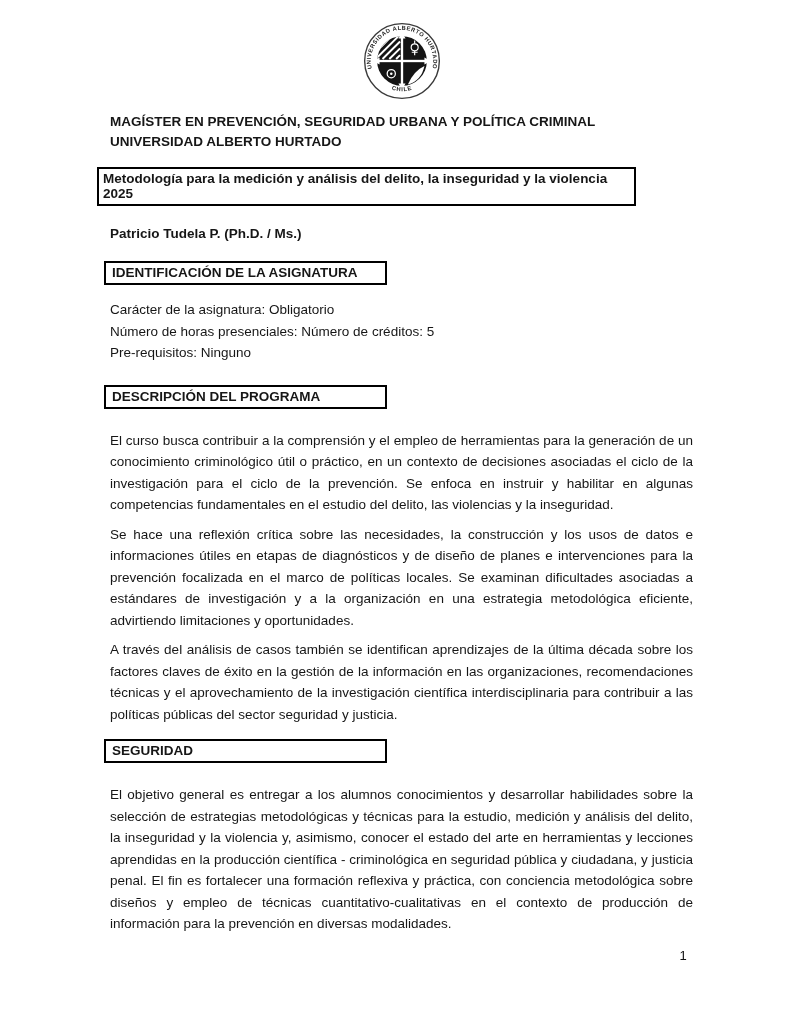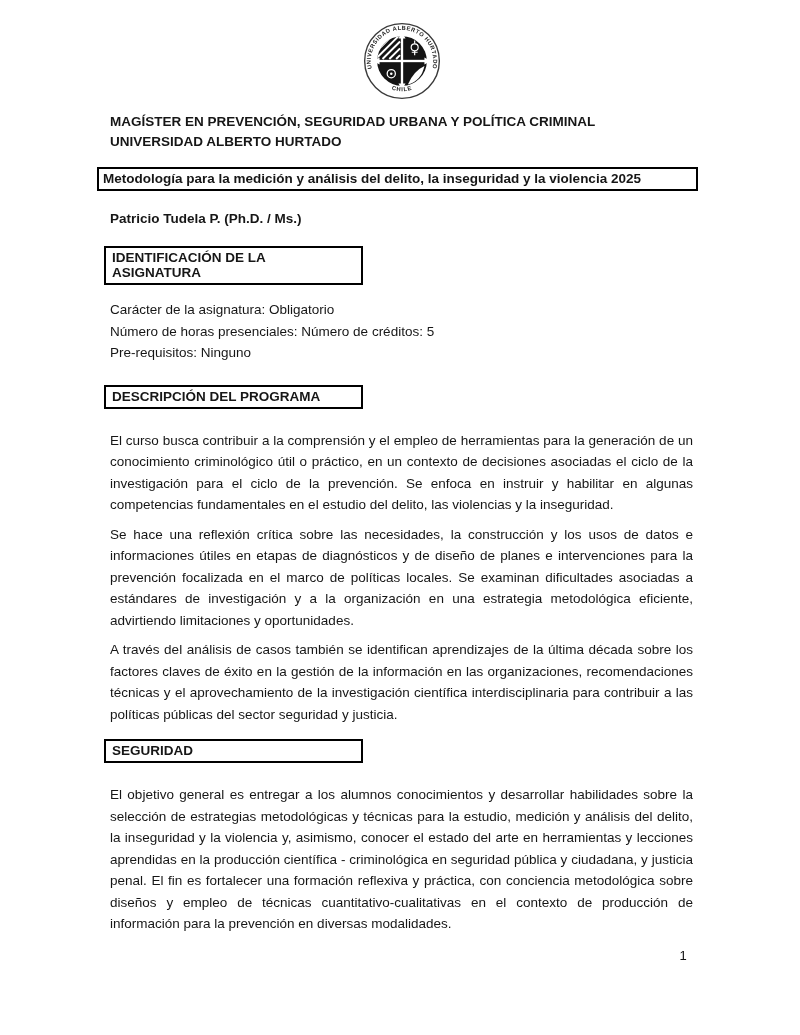--- a/index.html
+++ b/index.html
@@ -30,35 +30,35 @@
   .doc-header {
     margin-top: 12px;
     text-align: left;
     font-weight: bold;
     font-size: 13.5px;
     line-height: 20px;
   }
   .course-title-box {
     margin-top: 15px;
     margin-left: -13px;
-    width: 601px;
+    width: 539px;
     border: 2px solid #000;
     font-weight: bold;
     font-size: 13.5px;
     padding: 2px 4px 3px 4px;
     background: #fff;
   }
   .author {
     margin-top: 20px;
     font-weight: bold;
     font-size: 13.5px;
   }
   
   .section-box {
-    width: 259px;
+    width: 283px;
     margin-left: -6px;
     border: 2px solid #000;
     font-weight: bold;
     font-size: 13.5px;
     padding: 2px 6px 3px 6px;
     background: #fff;
   }
   .section-box.identificacion { margin-top: 20px; }
   .section-box.descripcion   { margin-top: 21px; }
   .section-box.objetivos     { margin-top: 14px; }

